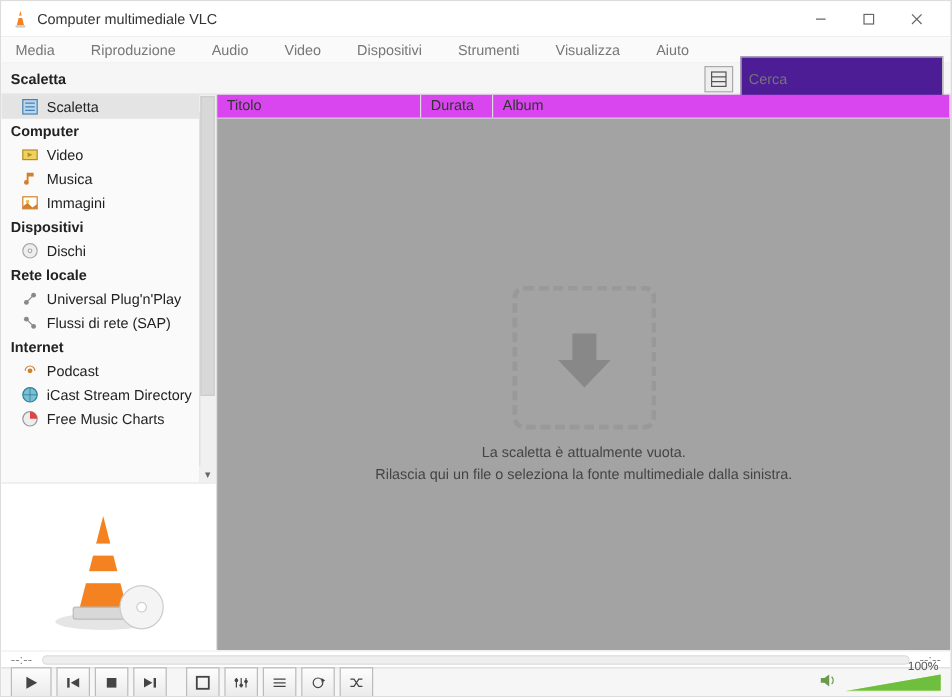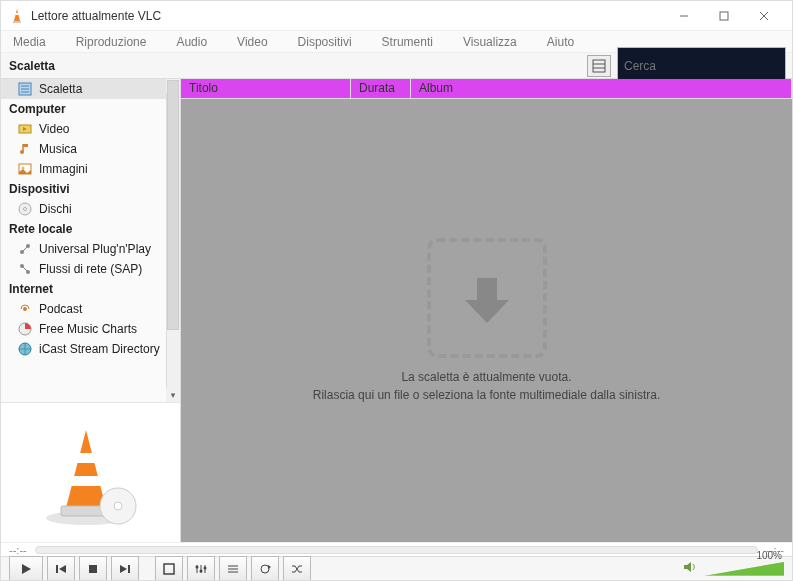--- a/index.html
+++ b/index.html
@@ -13,21 +13,21 @@
 .winbtn { width: 40px; height: 30px; display: flex; align-items: center; justify-content: center; color: #666; cursor: default; }
 
 
 .menubar { height: 22px; display: flex; align-items: center; padding: 0 6px; gap: 18px; background: #fafafa; border-bottom: 1px solid #eee; }
 .menuitem { padding: 2px 6px; color: #777; cursor: default; }
 
 
 .topbar { height: 26px; display: flex; align-items: center; background: #f6f6f6; border-bottom: 1px solid #ddd; }
 .topbar .left-lbl { font-weight: bold; padding: 4px 8px; width: 180px; color: #222; }
 .topbar .btn { width: 24px; height: 22px; border: 1px solid #aaa; background: #eee; display: flex; align-items: center; justify-content: center; margin-right: 6px; }
-.topbar .search { flex: 0 0 80px; height: 37px; border: 1px solid #bbb; padding: 1px 6px; color: #888; background: #0f172a; margin-right: 6px; font-size: 12px; }
+.topbar .search { flex: 0 0 80px; height: 37px; border: 1px solid #bbb; padding: 1px 6px; color: #888; background: #4c1d95; margin-right: 6px; font-size: 12px; }
 .topbar .fill { flex: 1; }
 
 
 .main { flex: 1; display: flex; min-height: 0; }
 .sidebar { width: 180px; border-right: 1px solid #ddd; display: flex; flex-direction: column; background: #fafafa; }
 .tree { flex: 1; overflow: hidden; position: relative; }
 .tree .scrollbar { position: absolute; right: 0; top: 0; bottom: 0; width: 14px; background: #f0f0f0; border-left: 1px solid #ddd; }
 .tree .thumb { position: absolute; right: 1px; top: 1px; width: 12px; height: 250px; background: #d8d8d8; border: 1px solid #ccc; }
 .tree-arrow-up, .tree-arrow-down { position: absolute; right: 0; width: 14px; height: 14px; display: flex; align-items: center; justify-content: center; color: #666; font-size: 9px; background: #f0f0f0; }
 .tree-arrow-up { top: 0; }
@@ -70,21 +70,21 @@
 <body>
 
 <div class="titlebar">
   <span class="icon">
     <svg width="16" height="16" viewBox="0 0 16 16">
         <polygon points="8,1 11,13 5,13" fill="#f58220"></polygon>
         <rect x="4" y="13" width="8" height="2" fill="#ccc"></rect>
         <rect x="6.2" y="5" width="3.6" height="2" fill="#fff"></rect>
       </svg>
   </span>
-  <span class="title">Lettore attualmente VLC</span>
+  <span class="title">Computer multimediale VLC</span>
   <span class="spacer"></span>
   <div class="winbtn">
       <svg width="10" height="10">
         <line x1="1" y1="5" x2="9" y2="5" stroke="#666" stroke-width="1"></line>
       </svg>
     </div>
   <div class="winbtn">
       <svg width="10" height="10">
         <rect x="1" y="1" width="8" height="8" fill="none" stroke="#666" stroke-width="1"></rect>
       </svg>
@@ -203,34 +203,34 @@
             <svg width="14" height="14">
               <circle cx="7" cy="7" r="2" fill="#d08030"></circle>
               <path d="M3 7a4 4 0 018 0" fill="none" stroke="#d08030"></path>
             </svg>
           </span>
         <span class="txt">Podcast</span>
       </div>
       <div class="item">
         <span class="ic">
             <svg width="14" height="14">
+              <circle cx="7" cy="7" r="6" fill="#7ac0d0" stroke="#3080a0"></circle>
+              <path d="M1 7h12M7 1v12" stroke="#3080a0" stroke-width="0.7"></path>
+            </svg>
+          </span>
+        <span class="txt">iCast Stream Directory</span>
+      </div>
+      <div class="item">
+        <span class="ic">
+            <svg width="14" height="14">
               <circle cx="7" cy="7" r="6" fill="#eee" stroke="#999"></circle>
               <path d="M7 1a6 6 0 016 6h-6z" fill="#d44"></path>
             </svg>
           </span>
         <span class="txt">Free Music Charts</span>
-      </div>
-      <div class="item">
-        <span class="ic">
-            <svg width="14" height="14">
-              <circle cx="7" cy="7" r="6" fill="#7ac0d0" stroke="#3080a0"></circle>
-              <path d="M1 7h12M7 1v12" stroke="#3080a0" stroke-width="0.7"></path>
-            </svg>
-          </span>
-        <span class="txt">iCast Stream Directory</span>
       </div>
       <div class="scrollbar">
         <div class="tree-arrow-up">▴</div>
         <div class="thumb"></div>
         <div class="tree-arrow-down">▾</div>
       </div>
     </div>
     <div class="preview">
       <svg width="110" height="110" viewBox="0 0 110 110">
         <ellipse cx="50" cy="100" rx="40" ry="7" fill="#e5e5e5"></ellipse>

